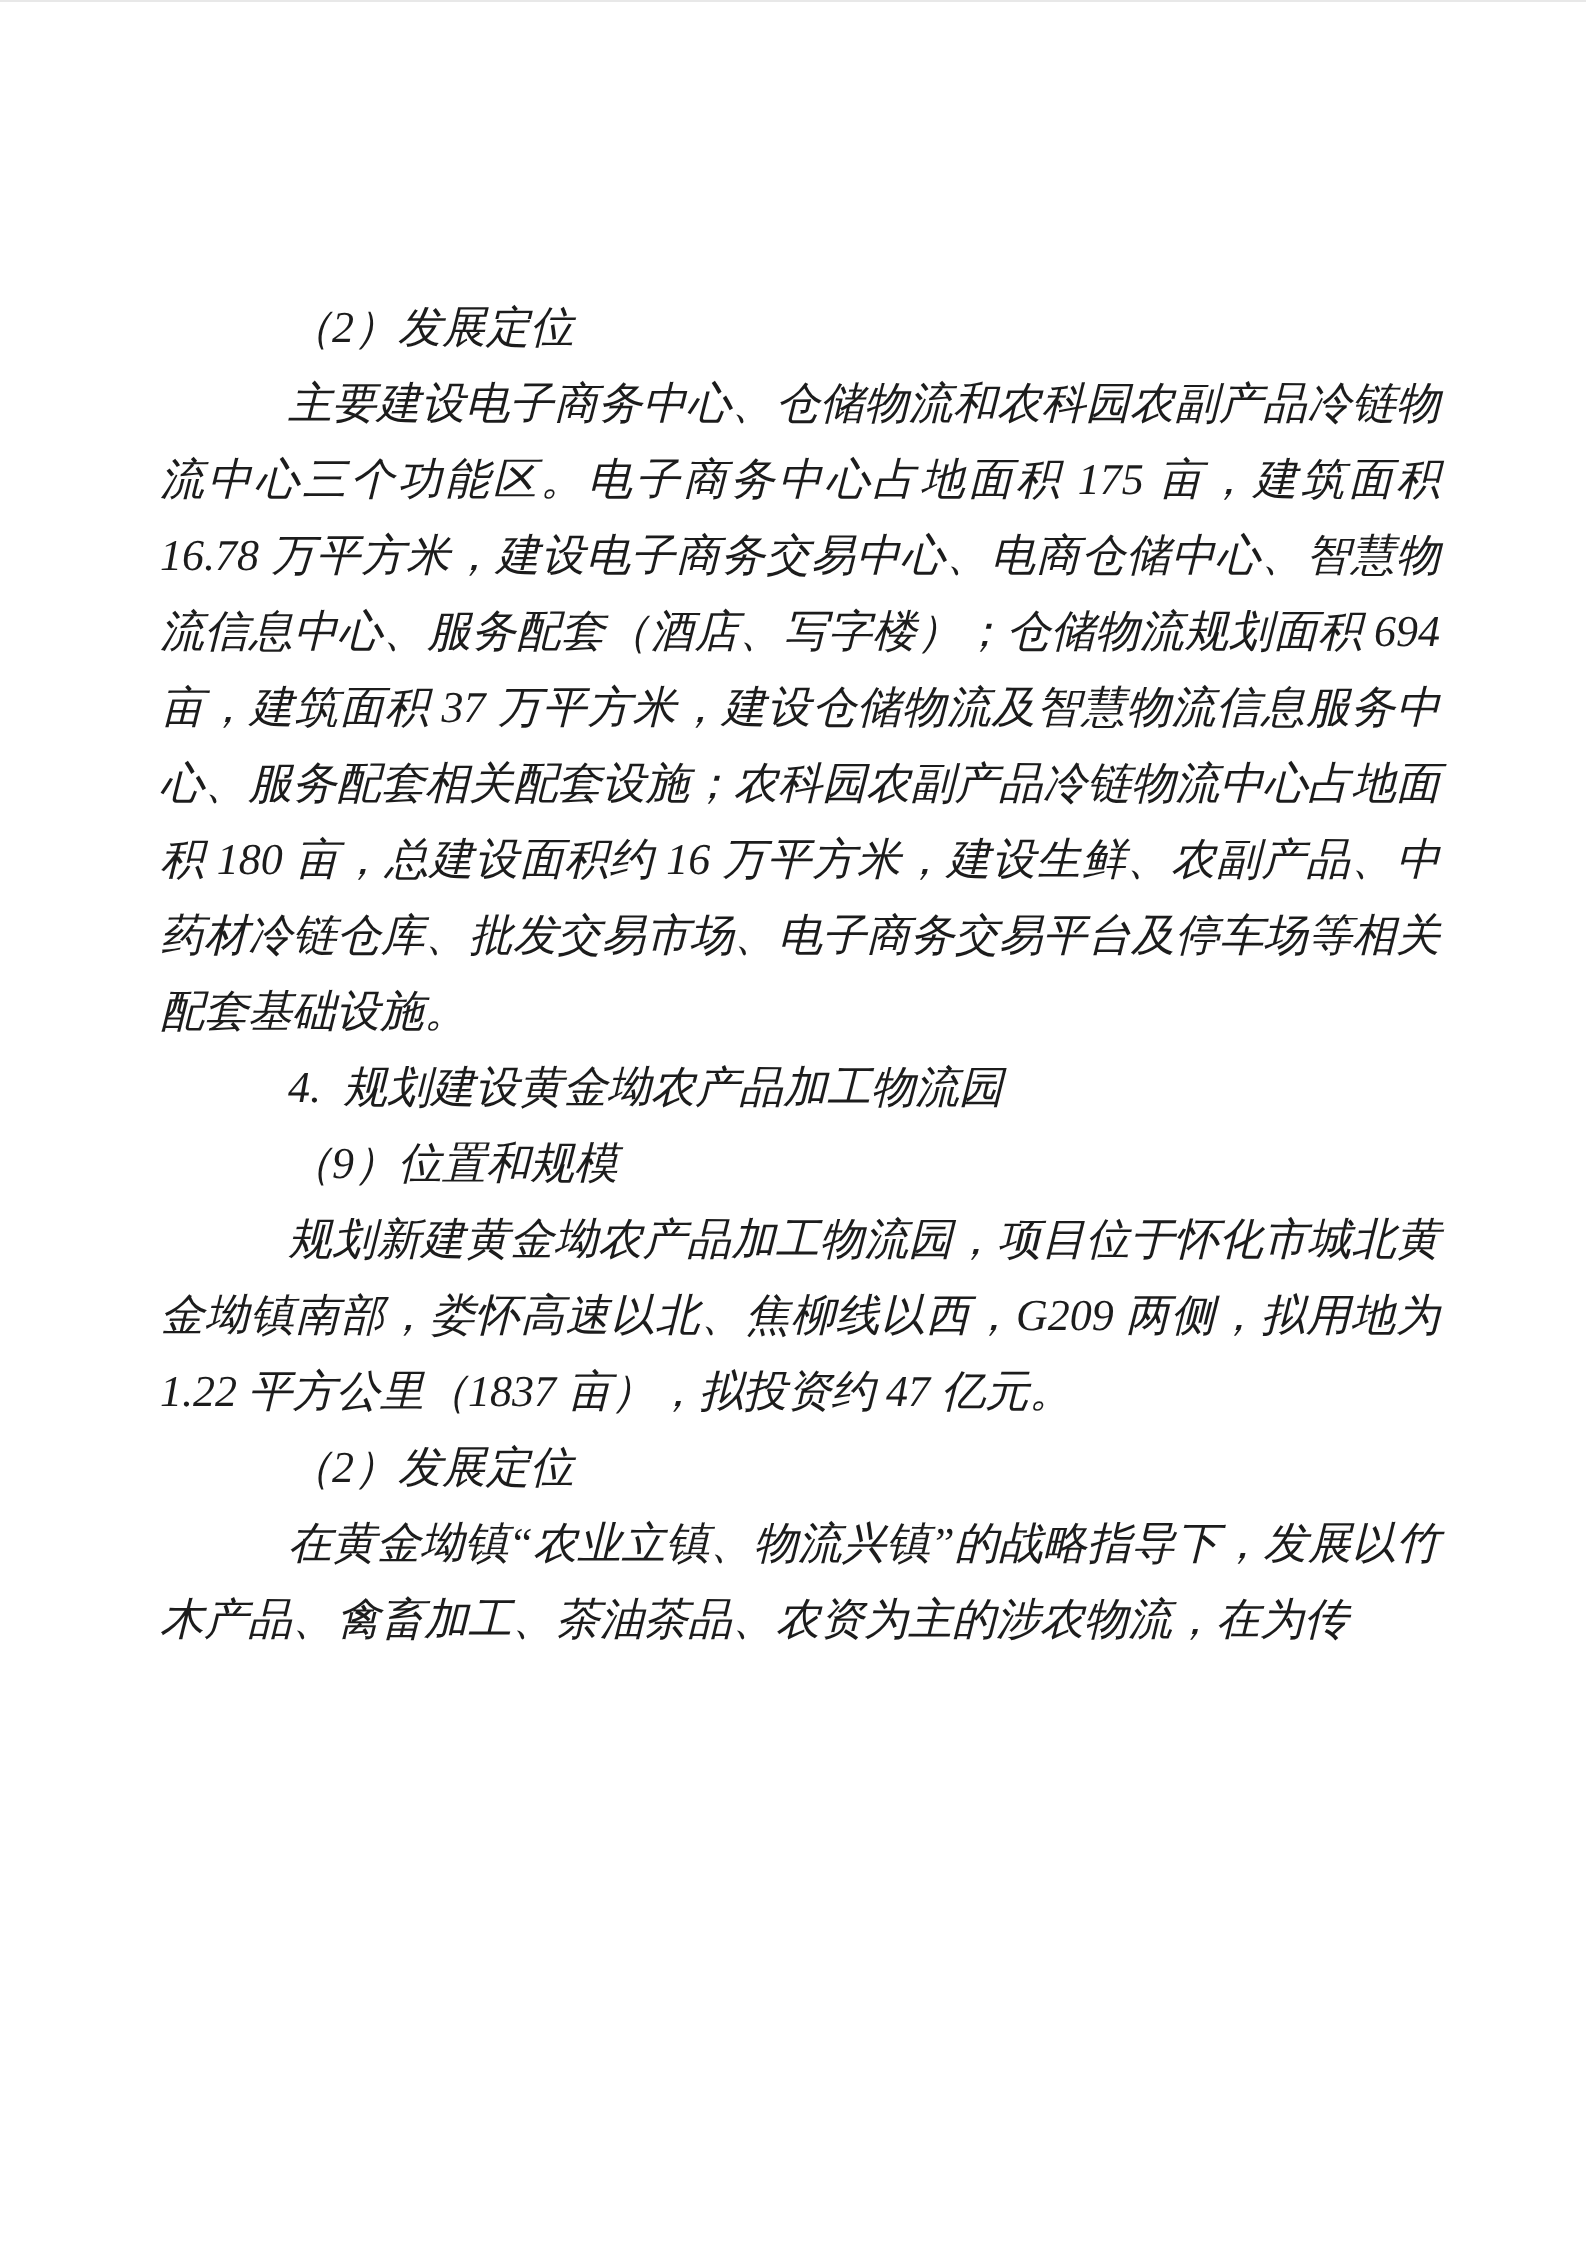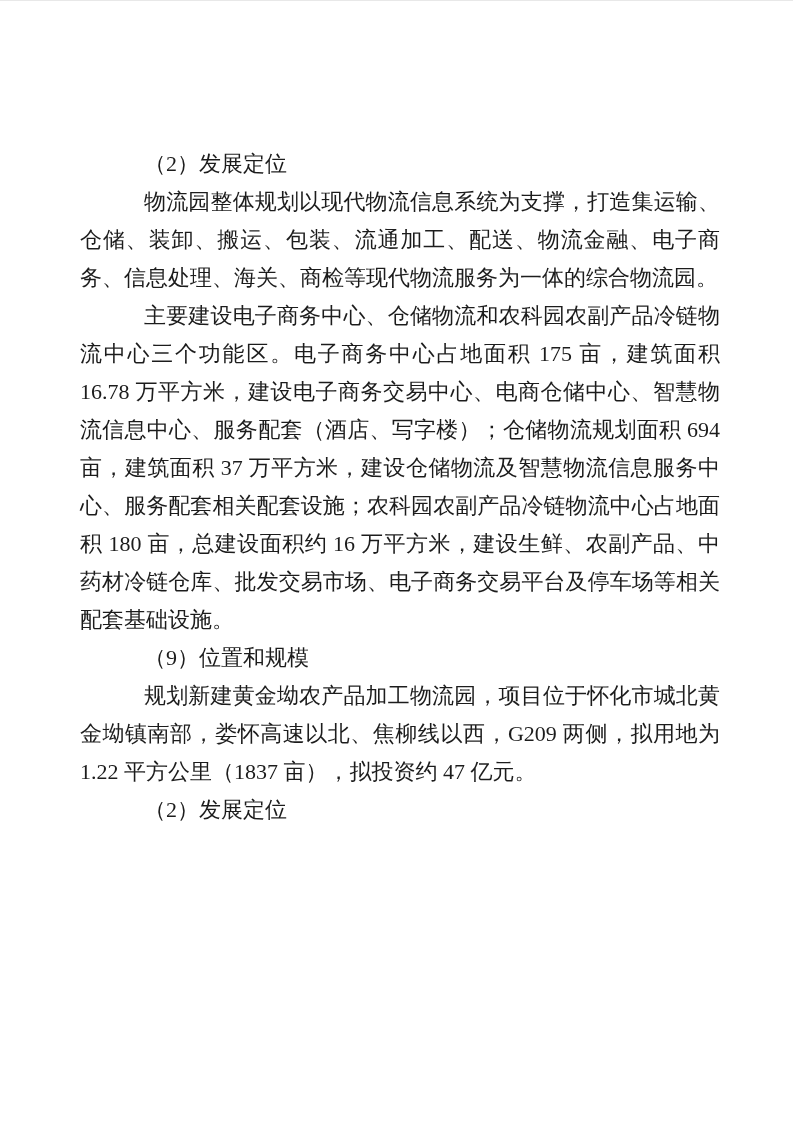--- a/index.html
+++ b/index.html
@@ -10,20 +10,21 @@
   .page {
     position: relative;
     width: 793px;
     height: 924px;
     background: #ffffff;
     overflow: hidden;
     font-family: "Liberation Serif", "DejaVu Serif", serif;
     color: #1c1c1c;
     box-sizing: border-box;
     border-top: 1px solid #e8e8e8;
+    font-style: italic;
   }
   .doc-body {
     position: absolute;
     left: 80px;
     top: 144px;
     width: 640px;
     font-size: 22px;
     line-height: 38px;
     text-align: justify;
     text-justify: inter-ideograph;
@@ -46,22 +47,23 @@
     line-height: 24px;
     color: #1c1c1c;
   }
 </style>
 </head>
 <body>
 
 <div class="page" style="background: rgb(255, 255, 255); color: rgb(28, 28, 28);">
   <main class="doc-body">
       <p class="heading">（2）发展定位</p>
-      <p class="paragraph">物流园整体规划以现代物流信息系统为支撑，打造集运输、仓储、装卸、搬运、包装、流通加工、配送、物流金融、电子商务、信息处理、海关、商检等现代物流服务为一体的综合物流园。</p>
       <p class="paragraph">主要建设电子商务中心、仓储物流和农科园农副产品冷链物流中心三个功能区。电子商务中心占地面积 175 亩，建筑面积 16.78 万平方米，建设电子商务交易中心、电商仓储中心、智慧物流信息中心、服务配套（酒店、写字楼）；仓储物流规划面积 694 亩，建筑面积 37 万平方米，建设仓储物流及智慧物流信息服务中心、服务配套相关配套设施；农科园农副产品冷链物流中心占地面积 180 亩，总建设面积约 16 万平方米，建设生鲜、农副产品、中药材冷链仓库、批发交易市场、电子商务交易平台及停车场等相关配套基础设施。</p>
+      <p class="heading">4.&nbsp; 规划建设黄金坳农产品加工物流园</p>
       <p class="heading">（9）位置和规模</p>
       <p class="paragraph">规划新建黄金坳农产品加工物流园，项目位于怀化市城北黄金坳镇南部，娄怀高速以北、焦柳线以西，G209 两侧，拟用地为 1.22 平方公里（1837 亩），拟投资约 47 亿元。</p>
       <p class="heading">（2）发展定位</p>
+      <p class="paragraph">在黄金坳镇“农业立镇、物流兴镇”的战略指导下，发展以竹木产品、禽畜加工、茶油茶品、农资为主的涉农物流，在为传</p>
     </main>
   <div class="page-footer">
     <span class="page-number">— 61 —</span>
   </div>
 </div>
 
 </body></html>

